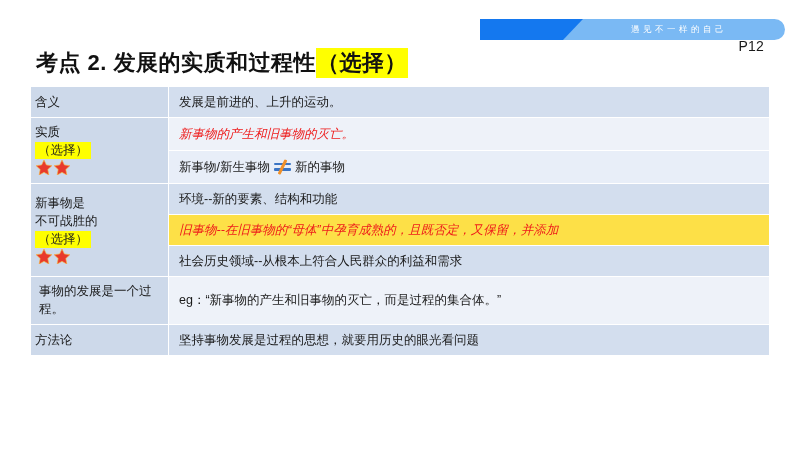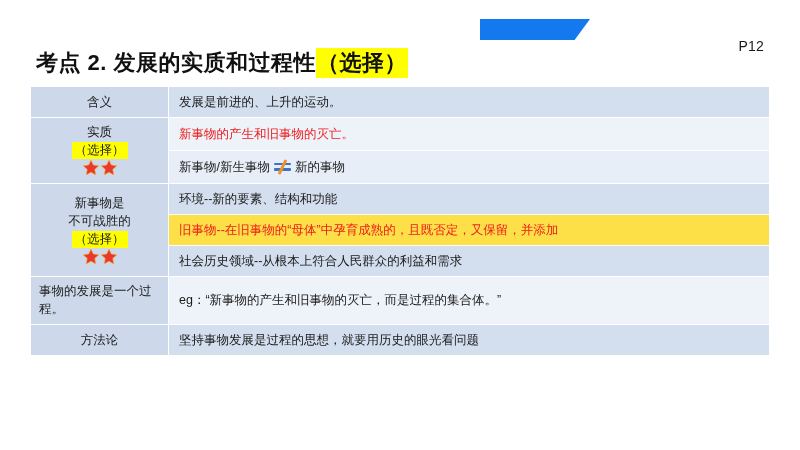--- a/index.html
+++ b/index.html
@@ -78,29 +78,28 @@
   .tbl td {
     border: 1px solid #ffffff;
     vertical-align: middle;
     font-size: 12.5px;
     color: #1a1a1a;
     line-height: 1.45;
   }
   .lbl {
     width: 138px;
     background: #cdd9ea;
-    text-align: center;
     padding: 5px 4px;
   }
   .lbl.leftal { text-align: left; padding-left: 8px; }
   .val {
     background: #d3deee;
     padding: 6px 10px;
   }
-  .red { color: #ee1b1b; }
+  .red { color: #ee1b1b; font-style: italic; }
 
   .hl-yellow {
     background: #ffff00;
     display: inline-block;
     padding: 0 3px;
     line-height: 1.35;
   }
   .stars { margin-top: 1px; line-height: 1; white-space: nowrap; }
   .star { display: inline-block; margin: 0 1px; }
 
@@ -126,20 +125,23 @@
 </style>
 </head>
 <body>
 
 <div class="page">
 
   <div class="header">
 
 
     <div class="band-dark"></div>
+    <div class="band-light">
+      <span class="band-tagline">遇见不一样的自己</span>
+    </div>
   </div>
 
   <div class="page-num">P12</div>
 
   <div class="title-row">
     <span class="title-main">考点 2. 发展的实质和过程性</span>
     <span class="title-hl">（选择）</span>
   </div>
 
   <table class="tbl">

